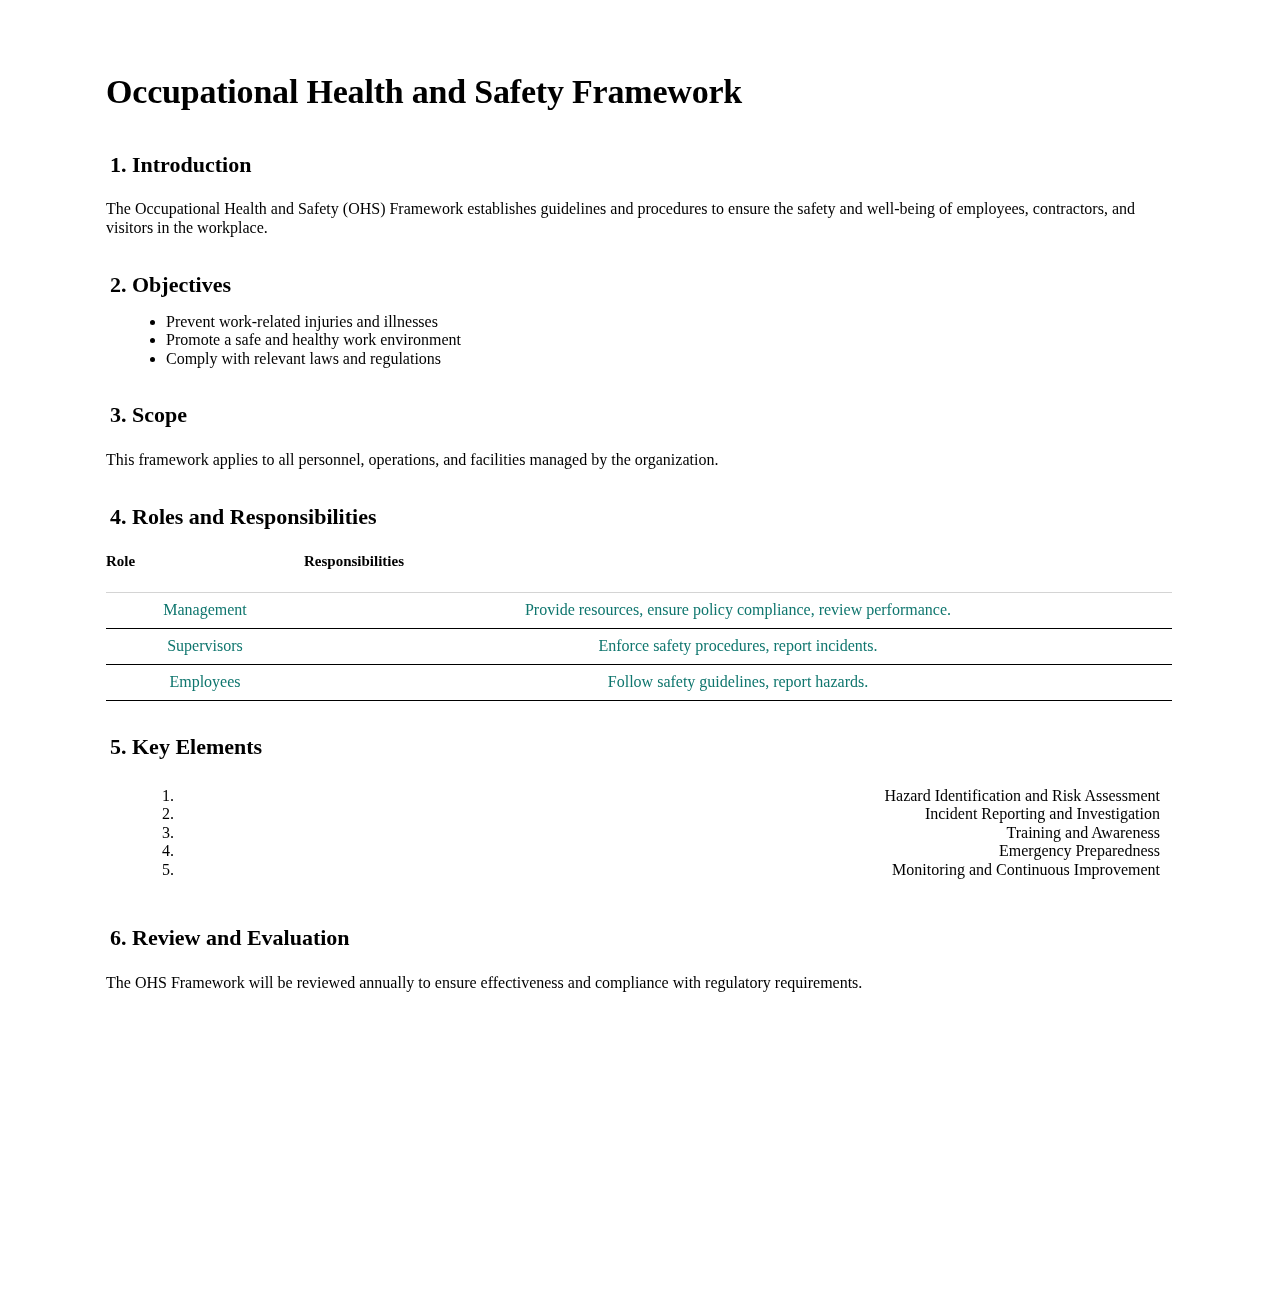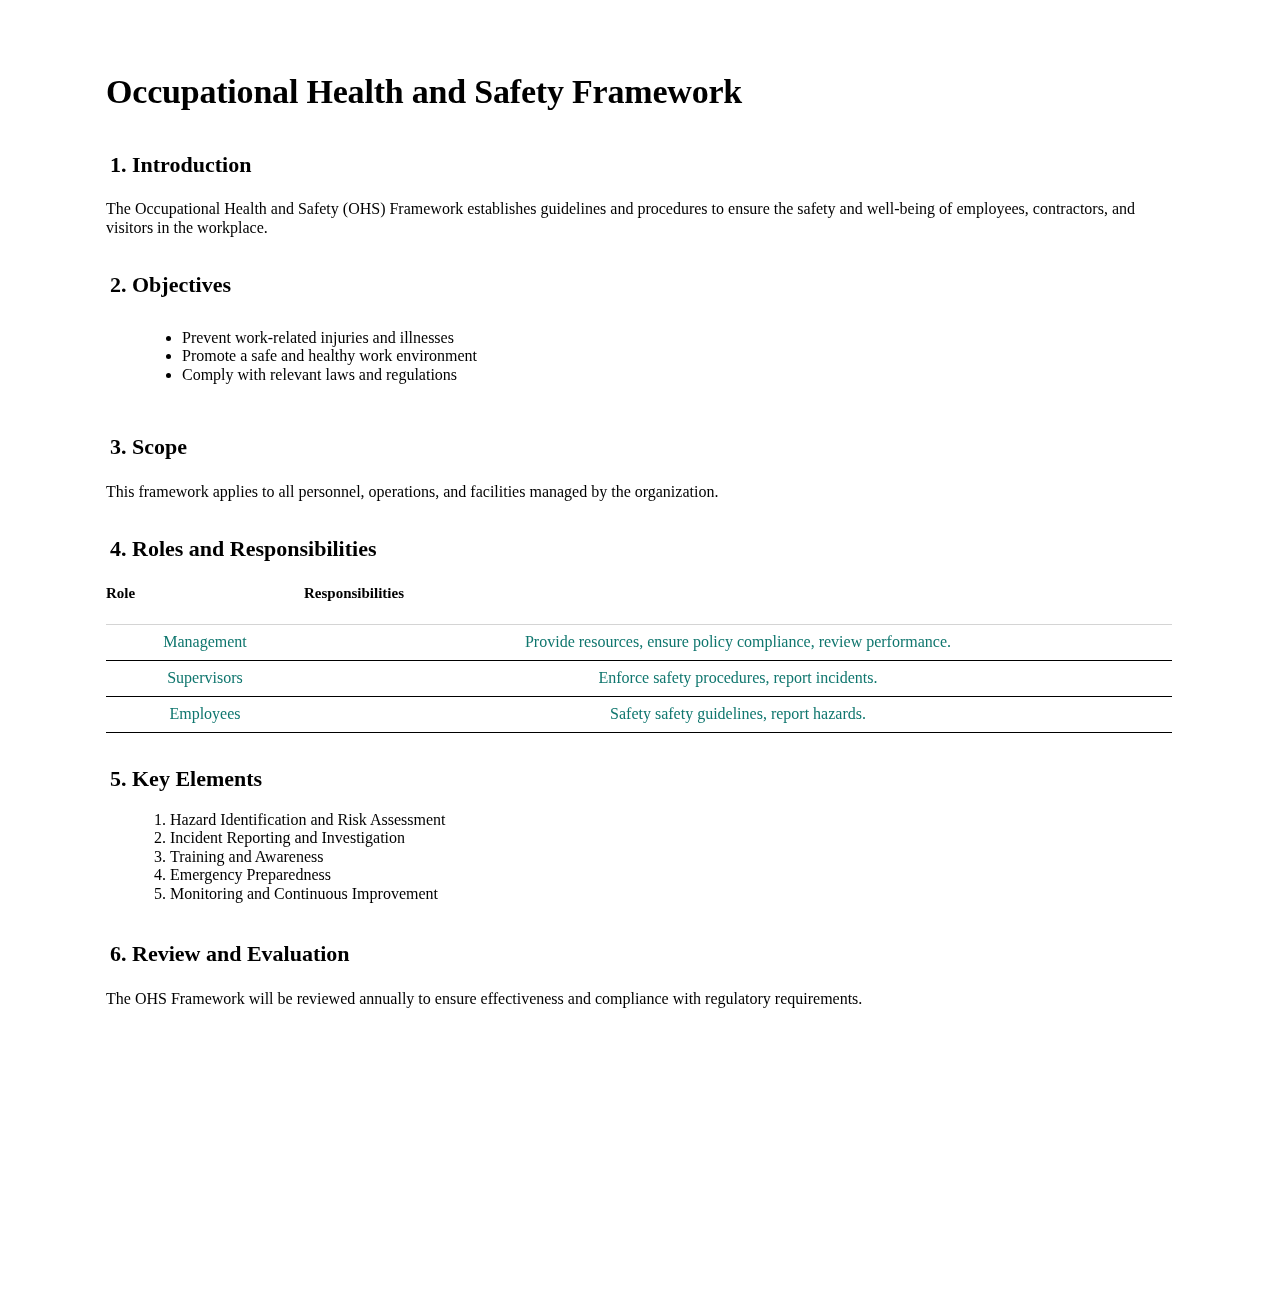--- a/index.html
+++ b/index.html
@@ -49,36 +49,37 @@
 
   p.body-text {
     font-size: 16px;
     line-height: 19px;
     margin: 0;
     max-width: 1040px;
     color: #000;
   }
 
   ul.bullet-list {
-    margin: 16px;
+    margin: 0;
     padding-left: 60px;
     list-style-type: disc;
   }
   ul.bullet-list li {
     font-size: 16px;
     line-height: 18.5px;
     margin: 0;
     padding: 0;
     color: #000;
   }
 
   ol.numbered-list {
-    margin: 4px;
+    margin: 12px;
     padding-left: 60px;
     list-style-type: decimal;
+    text-align: right;
   }
   ol.numbered-list li {
     font-size: 16px;
     line-height: 18.5px;
     margin: 0;
     padding: 0;
     color: #000;
   }
 
   table.roles-table {
@@ -163,21 +164,21 @@
         <tr>
           <td>Management</td>
           <td>Provide resources, ensure policy compliance, review performance.</td>
         </tr>
         <tr>
           <td>Supervisors</td>
           <td>Enforce safety procedures, report incidents.</td>
         </tr>
         <tr>
           <td>Employees</td>
-          <td>Safety safety guidelines, report hazards.</td>
+          <td>Follow safety guidelines, report hazards.</td>
         </tr>
       </tbody>
     </table>
   </section>
 
   <div class="gap-table-to-h2"></div>
 
   <section>
     <h2 class="section-heading">5. Key Elements</h2>
     <div class="gap-h2-to-list"></div>

